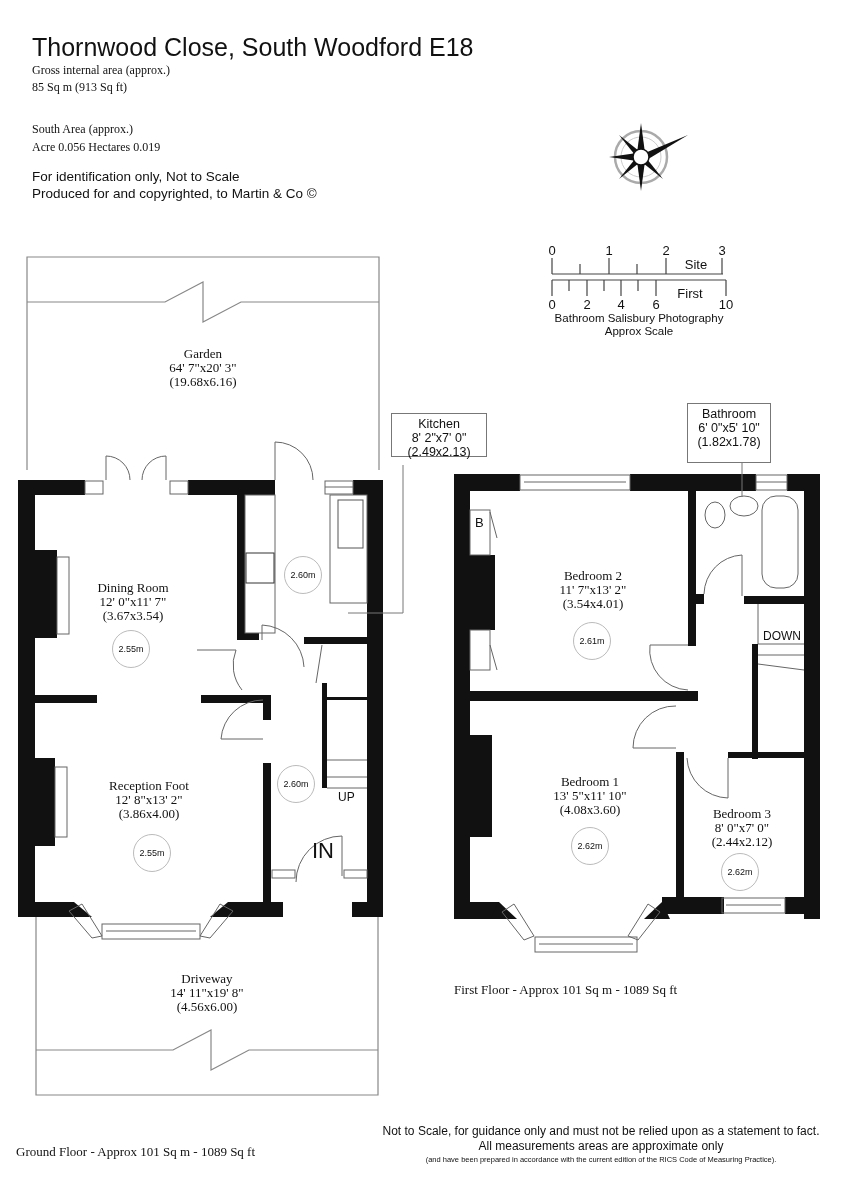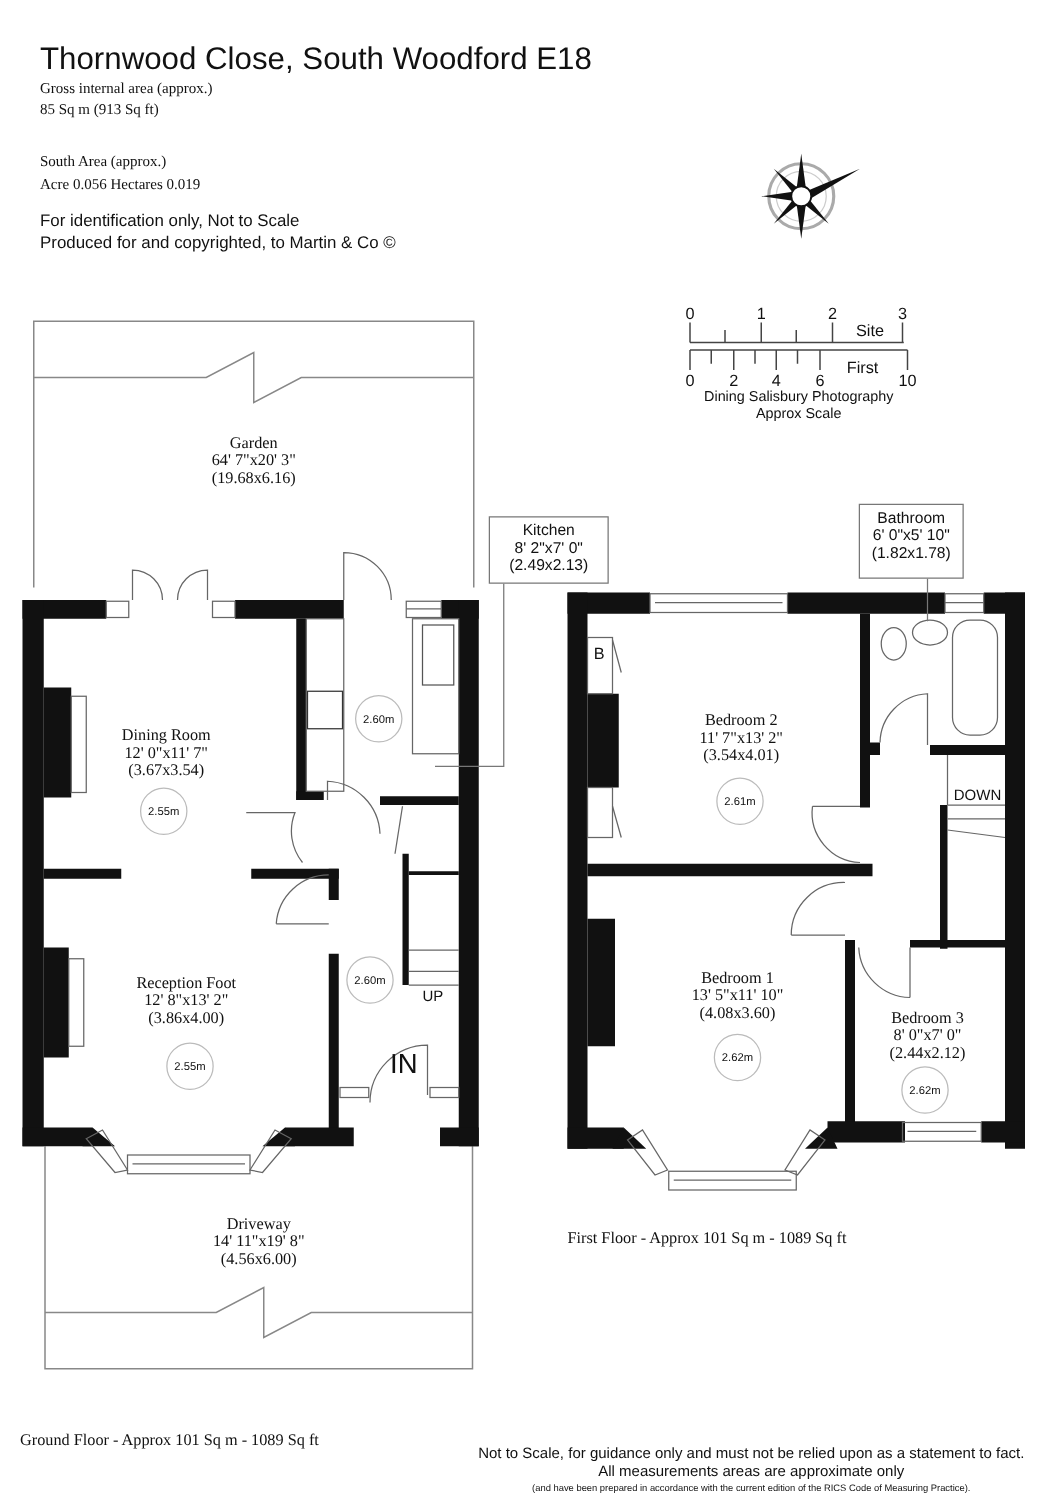--- a/index.html
+++ b/index.html
@@ -12,21 +12,21 @@
   svg.plan { position: absolute; left: 0; top: 0; }
   .room { position: absolute; text-align: center; font-size: 13px; line-height: 14px; transform: translateX(-50%); white-space: nowrap; }
   .room span { display: block; font-family: Liberation Serif, serif; }
   .ceil { position: absolute; width: 36px; height: 36px; border: 1px solid #bbb; border-radius: 50%;
           font-size: 9px; line-height: 36px; text-align: center; transform: translate(-50%, -50%); background: transparent; }
   .tag { position: absolute; font-size: 12px; }
   .callout { position: absolute; border: 1px solid #777; background: #fff; text-align: center;
              font-size: 12.5px; line-height: 14px; padding: 3px 0; box-sizing: border-box; }
   .callout span { display: block; }
   .floor-label { font-size: 13px; font-family: Liberation Serif, serif; }
-  .disclaimer { position: absolute; text-align: right; transform: translateX(-50%); white-space: nowrap; margin-top: 31px; }
+  .disclaimer { position: absolute; text-align: right; transform: translateX(-50%); white-space: nowrap; }
   .scale-txt { position: absolute; font-size: 13px; transform: translateX(-50%); }
 </style>
 </head>
 <body>
 
 <div class="abs title">Thornwood Close, South Woodford E18</div>
 <div class="abs sub" style="top:62px">Gross internal area (approx.)</div>
 <div class="abs sub" style="top:79px">85 Sq m (913 Sq ft)</div>
 <div class="abs sub" style="top:121px">South Area (approx.)</div>
 <div class="abs sub" style="top:139px">Acre 0.056 Hectares 0.019</div>
@@ -230,30 +230,30 @@
 <div class="scale-txt" style="left:609px;top:243px">1</div>
 <div class="scale-txt" style="left:666px;top:243px">2</div>
 <div class="scale-txt" style="left:722px;top:243px">3</div>
 <div class="scale-txt" style="left:696px;top:257px">Site</div>
 <div class="scale-txt" style="left:690px;top:286px">First</div>
 <div class="scale-txt" style="left:552px;top:297px">0</div>
 <div class="scale-txt" style="left:587px;top:297px">2</div>
 <div class="scale-txt" style="left:621px;top:297px">4</div>
 <div class="scale-txt" style="left:656px;top:297px">6</div>
 <div class="scale-txt" style="left:726px;top:297px">10</div>
-<div class="scale-txt" style="left:639px;top:312px;font-size:11.5px">Dining Salisbury Photography</div>
+<div class="scale-txt" style="left:639px;top:312px;font-size:11.5px">Bathroom Salisbury Photography</div>
 <div class="scale-txt" style="left:639px;top:325px;font-size:11.5px">Approx Scale</div>
 
 <div class="room" style="left:203px;top:347px">
   <span>Garden</span>
   <span>64' 7"x20' 3"</span>
   <span>(19.68x6.16)</span>
 </div>
 
-<div class="callout" style="left:391px;top:413px;width:96px;height:54px">
+<div class="callout" style="left:391px;top:413px;width:96px;height:44px">
   <span>Kitchen</span>
   <span>8' 2"x7' 0"</span>
   <span>(2.49x2.13)</span>
 </div>
 <div class="ceil" style="left:303px;top:575px">2.60m</div>
 
 <div class="room" style="left:133px;top:581px">
   <span>Dining Room</span>
   <span>12' 0"x11' 7"</span>
   <span>(3.67x3.54)</span>

